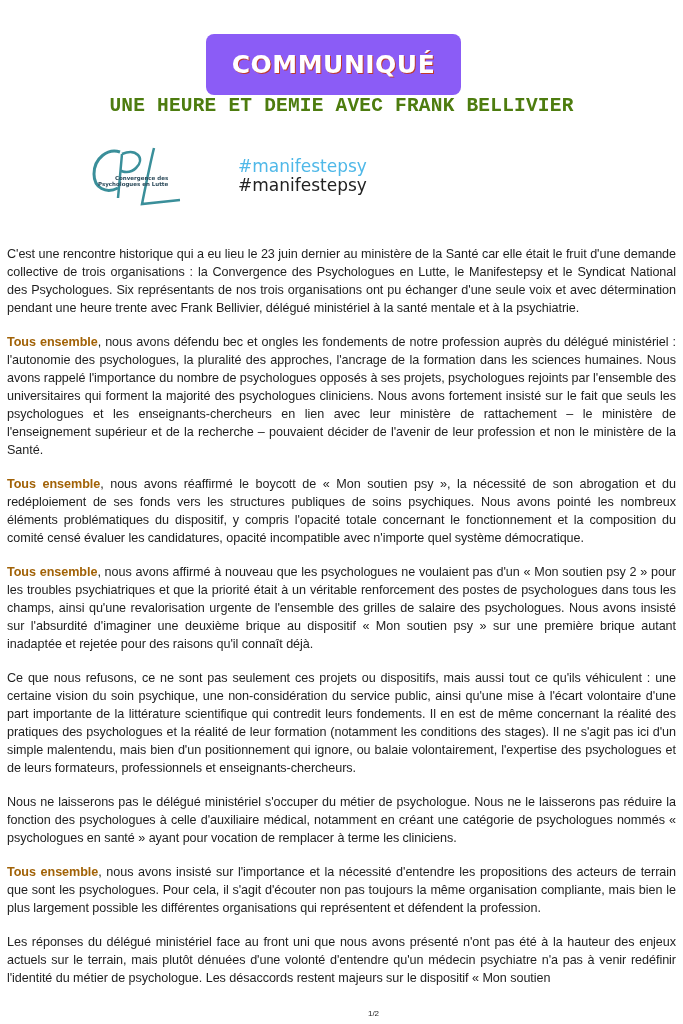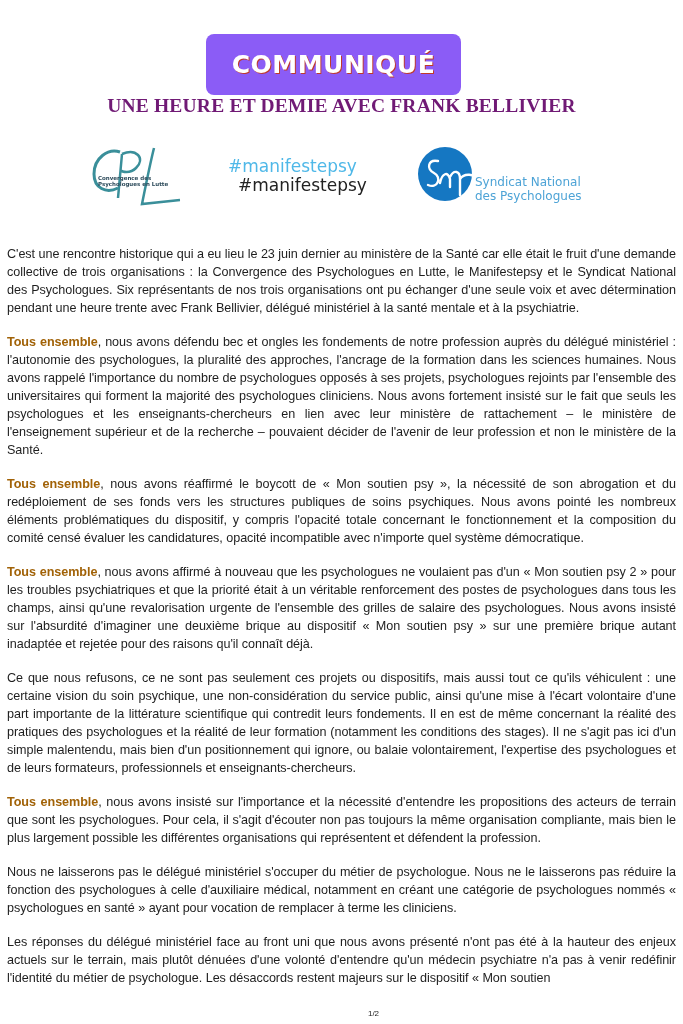--- a/index.html
+++ b/index.html
@@ -9,24 +9,24 @@
     background: #8b5cf6; border-radius: 8px;
     display: flex; align-items: center; justify-content: center; margin-top: 23px;
   }
   .banner span {
     color: #ffffff; font-family: "DejaVu Sans", sans-serif; font-weight: bold;
     font-size: 25px; letter-spacing: 0.5px;
     text-shadow: 1px 1px 0 #c0392b;
   }
   .title {
     position: absolute; left: 0; top: 95px; width: 683px; text-align: center;
-    font-family: Liberation Serif, serif; font-weight: bold; font-size: 19.5px;
-    color: #701a75; letter-spacing: 0.2px;
+    font-family: Liberation Mono, monospace; font-weight: bold; font-size: 19.5px;
+    color: #4d7c0f; letter-spacing: 0.2px;
   }
-  .logos { position: absolute; left: 0; top: 140px; width: 683px; height: 75px; }
+  .logos { position: absolute; left: 0; top: 140px; width: 683px; height: 75px; text-align: right; }
   .logo-cpl { position: absolute; left: 88px; top: 4px; width: 100px; height: 66px; }
   .logo-cpl svg { position: absolute; left: 0; top: 0; }
   .cpl-text { position: absolute; left: 10px; top: 31px; font-size: 5.5px; line-height: 6px; color: #2c4a5a; font-weight: bold; font-family: "DejaVu Sans", sans-serif; }
   .logo-manif { position: absolute; left: 228px; top: 17px; }
   .manif1 { font-family: "DejaVu Sans", sans-serif; font-size: 17px; color: #4fb8e8; line-height: 19px; }
   .manif2 { font-family: "DejaVu Sans", sans-serif; font-size: 17px; color: #222; line-height: 19px; margin-left: 10px; }
   .logo-snp { position: absolute; left: 418px; top: 7px; width: 170px; height: 60px; }
   .snp-circle { position: absolute; left: 0; top: 0; width: 54px; height: 54px; border-radius: 50%; background: #1577c2; }
   .snp-circle svg { position: absolute; left: 0; top: 0; }
   .snp-text { position: absolute; left: 57px; top: 28px; font-size: 12px; line-height: 14px; color: #4da3d6; font-family: "DejaVu Sans", sans-serif; font-weight: normal; }
@@ -58,37 +58,26 @@
       <div>Convergence des</div>
       <div>Psychologues en Lutte</div>
     </div>
   </div>
 
   <div class="logo-manif">
     <div class="manif1">#manifestepsy</div>
     <div class="manif2">#manifestepsy</div>
   </div>
 
-  <div class="logo-snp">
-    <div class="snp-circle">
-      <svg width="70" height="56" viewBox="0 0 70 56">
-        <path d="M20 14 C10 12, 8 22, 16 26 C24 30, 20 42, 10 38 M22 36 C24 26, 30 24, 32 32 L32 40 M32 30 C36 22, 42 24, 42 32 L42 48 M42 32 C46 26, 56 26, 62 34" fill="none" stroke="#ffffff" stroke-width="2.4" stroke-linecap="round"></path>
-      </svg>
-    </div>
-    <div class="snp-text">
-      <div>Syndicat National</div>
-      <div>des Psychologues</div>
-    </div>
-  </div>
 </div>
 
 <div class="content">
   <p><b></b><span>C'est une rencontre historique qui a eu lieu le 23 juin dernier au ministère de la Santé car elle était le fruit d'une demande collective de trois organisations : la Convergence des Psychologues en Lutte, le Manifestepsy et le Syndicat National des Psychologues. Six représentants de nos trois organisations ont pu échanger d'une seule voix et avec détermination pendant une heure trente avec Frank Bellivier, délégué ministériel à la santé mentale et à la psychiatrie.</span></p>
   <p><b>Tous ensemble</b><span>, nous avons défendu bec et ongles les fondements de notre profession auprès du délégué ministériel : l'autonomie des psychologues, la pluralité des approches, l'ancrage de la formation dans les sciences humaines. Nous avons rappelé l'importance du nombre de psychologues opposés à ses projets, psychologues rejoints par l'ensemble des universitaires qui forment la majorité des psychologues cliniciens. Nous avons fortement insisté sur le fait que seuls les psychologues et les enseignants-chercheurs en lien avec leur ministère de rattachement – le ministère de l'enseignement supérieur et de la recherche – pouvaient décider de l'avenir de leur profession et non le ministère de la Santé.</span></p>
   <p><b>Tous ensemble</b><span>, nous avons réaffirmé le boycott de « Mon soutien psy », la nécessité de son abrogation et du redéploiement de ses fonds vers les structures publiques de soins psychiques. Nous avons pointé les nombreux éléments problématiques du dispositif, y compris l'opacité totale concernant le fonctionnement et la composition du comité censé évaluer les candidatures, opacité incompatible avec n'importe quel système démocratique.</span></p>
   <p><b>Tous ensemble</b><span>, nous avons affirmé à nouveau que les psychologues ne voulaient pas d'un « Mon soutien psy 2 » pour les troubles psychiatriques et que la priorité était à un véritable renforcement des postes de psychologues dans tous les champs, ainsi qu'une revalorisation urgente de l'ensemble des grilles de salaire des psychologues. Nous avons insisté sur l'absurdité d'imaginer une deuxième brique au dispositif « Mon soutien psy » sur une première brique autant inadaptée et rejetée pour des raisons qu'il connaît déjà.</span></p>
   <p><b></b><span>Ce que nous refusons, ce ne sont pas seulement ces projets ou dispositifs, mais aussi tout ce qu'ils véhiculent : une certaine vision du soin psychique, une non-considération du service public, ainsi qu'une mise à l'écart volontaire d'une part importante de la littérature scientifique qui contredit leurs fondements. Il en est de même concernant la réalité des pratiques des psychologues et la réalité de leur formation (notamment les conditions des stages). Il ne s'agit pas ici d'un simple malentendu, mais bien d'un positionnement qui ignore, ou balaie volontairement, l'expertise des psychologues et de leurs formateurs, professionnels et enseignants-chercheurs.</span></p>
+  <p><b></b><span>Nous ne laisserons pas le délégué ministériel s'occuper du métier de psychologue. Nous ne le laisserons pas réduire la fonction des psychologues à celle d'auxiliaire médical, notamment en créant une catégorie de psychologues nommés « psychologues en santé » ayant pour vocation de remplacer à terme les cliniciens.</span></p>
   <p><b>Tous ensemble</b><span>, nous avons insisté sur l'importance et la nécessité d'entendre les propositions des acteurs de terrain que sont les psychologues. Pour cela, il s'agit d'écouter non pas toujours la même organisation compliante, mais bien le plus largement possible les différentes organisations qui représentent et défendent la profession.</span></p>
-  <p><b></b><span>Nous ne laisserons pas le délégué ministériel s'occuper du métier de psychologue. Nous ne le laisserons pas réduire la fonction des psychologues à celle d'auxiliaire médical, notamment en créant une catégorie de psychologues nommés « psychologues en santé » ayant pour vocation de remplacer à terme les cliniciens.</span></p>
   <p><b></b><span>Les réponses du délégué ministériel face au front uni que nous avons présenté n'ont pas été à la hauteur des enjeux actuels sur le terrain, mais plutôt dénuées d'une volonté d'entendre qu'un médecin psychiatre n'a pas à venir redéfinir l'identité du métier de psychologue. Les désaccords restent majeurs sur le dispositif « Mon soutien</span></p>
 </div>
 
 <div class="pager">1/2</div>
 
 </body></html>

